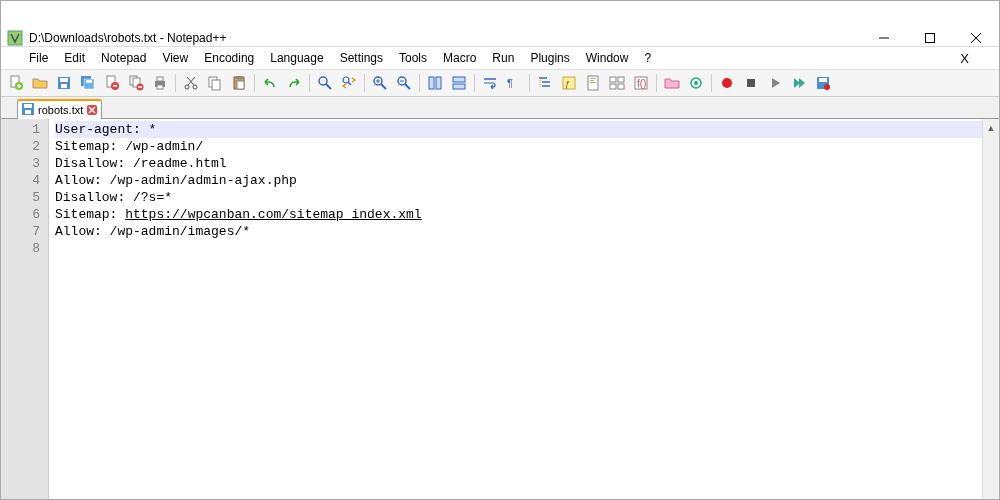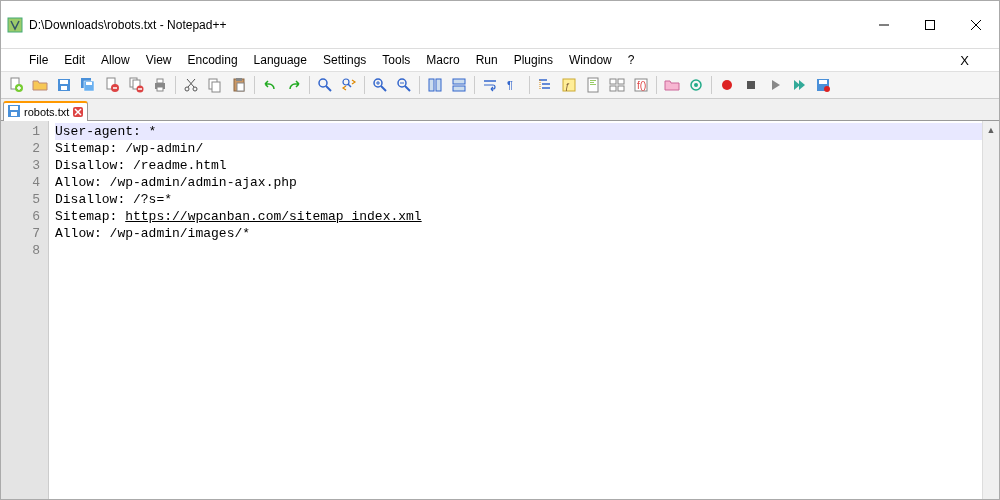--- a/index.html
+++ b/index.html
@@ -1,35 +1,35 @@
 <!DOCTYPE html>
 <html><head>
 <meta charset="utf-8">
 <style>
   * { box-sizing: border-box; margin: 0; padding: 0; }
   body { font-family: "Segoe UI", Tahoma, sans-serif; font-size: 12px; background: #fff; width: 1000px; height: 500px; overflow: hidden; border: 1px solid #aaa; }
   
-  .titlebar { height: 48px; background: #fff; display: flex; align-items: center; padding: 0 0 0 6px; border-bottom: 1px solid #ddd; }
+  .titlebar { height: 18px; background: #fff; display: flex; align-items: center; padding: 0 0 0 6px; border-bottom: 1px solid #ddd; margin-top: 28px; }
   .titlebar .app-icon { width: 16px; height: 16px; margin-right: 6px; position: relative; }
   .titlebar .app-icon svg { width: 16px; height: 16px; }
   .titlebar .title { flex: 1; font-size: 12px; color: #000; }
   .titlebar .winbtns { display: flex; }
   .titlebar .winbtn { width: 46px; height: 30px; display: flex; align-items: center; justify-content: center; font-size: 14px; color: #000; }
   
   .menubar { height: 22px; display: flex; align-items: center; padding: 0 20px; background: #fff; }
   .menubar .menuitem { padding: 2px 8px; font-size: 12px; color: #000; }
   .menubar .spacer { flex: 1; }
   .menubar .xbtn { padding: 2px 10px; font-size: 13px; }
   
   .toolbar { height: 28px; background: #f5f5f5; border-top: 1px solid #e0e0e0; border-bottom: 1px solid #ccc; display: flex; align-items: center; padding: 0 4px; gap: 2px; }
   .toolbar .tbtn { width: 22px; height: 22px; display: flex; align-items: center; justify-content: center; border-radius: 2px; }
   .toolbar .sep { width: 1px; height: 18px; background: #ccc; margin: 0 2px; }
   .toolbar svg { width: 16px; height: 16px; }
   
-  .tabbar { height: 22px; background: #f0f0f0; border-bottom: 1px solid #999; display: flex; align-items: flex-end; padding-left: 2px; }
+  .tabbar { height: 22px; background: #f0f0f0; border-bottom: 1px solid #999; display: flex; align-items: flex-end; padding-left: 16px; }
   .tab { height: 20px; background: #fff; border: 1px solid #999; border-bottom: none; border-top-left-radius: 3px; border-top-right-radius: 3px; display: flex; align-items: center; padding: 0 4px; gap: 4px; font-size: 11px; position: relative; top: 1px; }
   .tab.active { border-top: 2px solid #f90; }
   .tab .disk-icon svg { width: 12px; height: 12px; }
   .tab .close { width: 10px; height: 10px; display: flex; align-items: center; justify-content: center; }
   
   .editor { display: flex; height: 396px; background: #fff; position: relative; }
   .gutter { width: 48px; background: #e4e4e4; border-right: 1px solid #ccc; text-align: right; padding: 2px 8px 0 0; font-family: "Courier New", monospace; font-size: 13px; color: #808080; line-height: 17px; }
   .code { flex: 1; padding: 2px 0 0 6px; font-family: "Courier New", monospace; font-size: 13px; color: #000; line-height: 17px; overflow: auto; }
   .code .line { white-space: pre; height: 17px; }
   .code .line.current { background: #e8e8ff; }
@@ -66,21 +66,21 @@
           <line x1="10" y1="0" x2="0" y2="10" stroke="#000"></line>
         </svg>
       </div>
   </div>
 </div>
 
 <div class="menubar">
   <div id="menu-slot" style="display: flex;">
       <div class="menuitem">File</div>
       <div class="menuitem">Edit</div>
-      <div class="menuitem">Allow</div>
+      <div class="menuitem">Notepad</div>
       <div class="menuitem">View</div>
       <div class="menuitem">Encoding</div>
       <div class="menuitem">Language</div>
       <div class="menuitem">Settings</div>
       <div class="menuitem">Tools</div>
       <div class="menuitem">Macro</div>
       <div class="menuitem">Run</div>
       <div class="menuitem">Plugins</div>
       <div class="menuitem">Window</div>
       <div class="menuitem">?</div>

